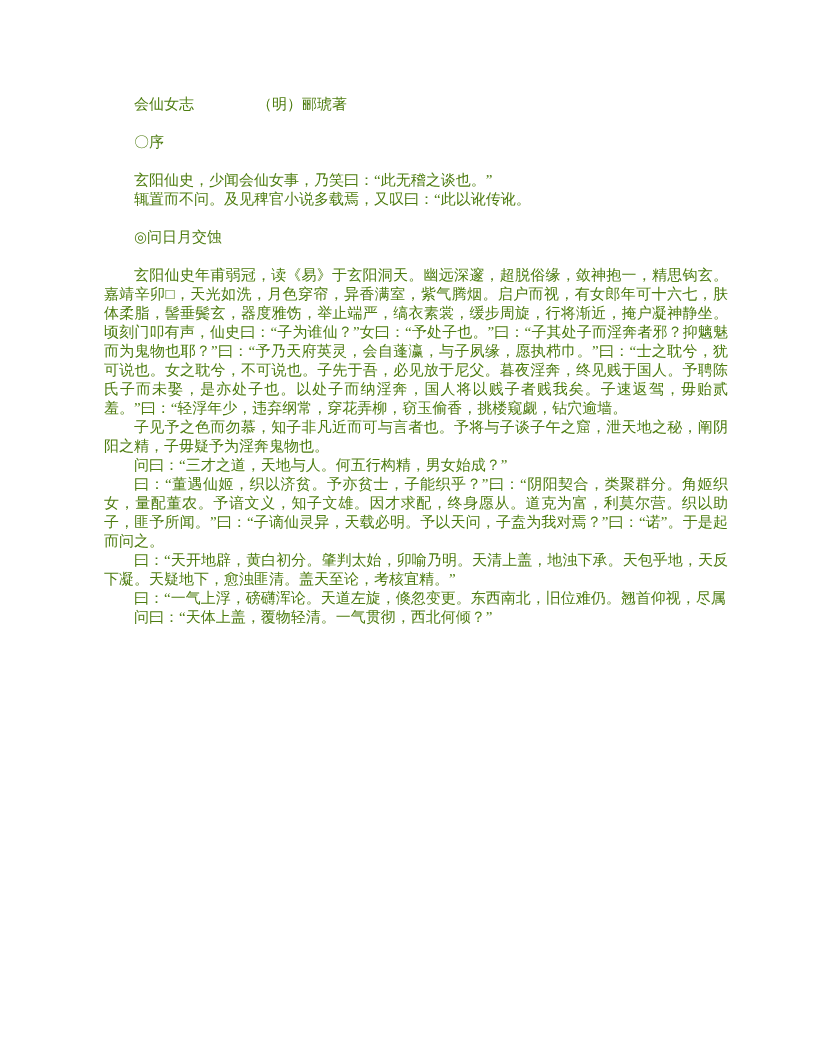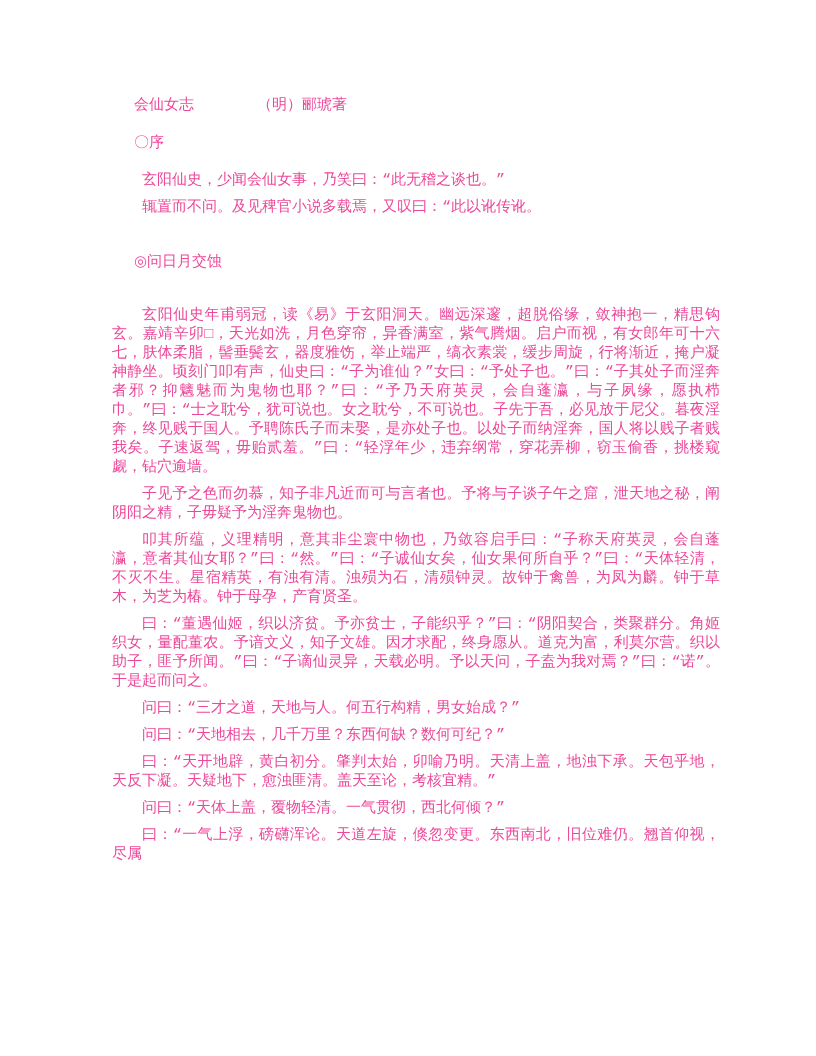--- a/index.html
+++ b/index.html
@@ -14,41 +14,40 @@
     overflow: hidden;
   }
   .doc {
     position: absolute;
     left: 104px;
     top: 95px;
     width: 624px;
     font-family: "Liberation Serif", "DejaVu Serif", serif;
     font-size: 15px;
     line-height: 19px;
-    color: #ec4899;
+    color: #4d7c0f;
     text-align: justify;
   }
   .title-line {
     text-indent: 2em;
     margin: 0 0 19px 0;
   }
   .author {
     margin-left: 4.2em;
   }
   .heading {
     text-indent: 2em;
     margin: 0 0 19px 0;
   }
   .heading.mid {
-    margin: 35px 0;
+    margin: 19px 0;
   }
   .para {
-    margin: 8px;
+    margin: 0;
     text-indent: 2em;
-    font-family: Liberation Mono, monospace;
   }
 </style>
 </head>
 <body>
 
 <div class="doc">
   <div class="title-line">
     <span>会仙女志</span><span class="author">（明）郦琥著</span>
   </div>
 
@@ -57,21 +56,19 @@
   <div id="preface-paragraphs">
       <p class="para">玄阳仙史，少闻会仙女事，乃笑曰：“此无稽之谈也。”</p>
       <p class="para">辄置而不问。及见稗官小说多载焉，又叹曰：“此以讹传讹。</p>
     </div>
 
   <div class="heading mid">◎问日月交蚀</div>
 
   <div id="chapter-paragraphs">
       <p class="para">玄阳仙史年甫弱冠，读《易》于玄阳洞天。幽远深邃，超脱俗缘，敛神抱一，精思钩玄。嘉靖辛卯□，天光如洗，月色穿帘，异香满室，紫气腾烟。启户而视，有女郎年可十六七，肤体柔脂，髻垂鬓玄，器度雅饬，举止端严，缟衣素裳，缓步周旋，行将渐近，掩户凝神静坐。顷刻门叩有声，仙史曰：“子为谁仙？”女曰：“予处子也。”曰：“子其处子而淫奔者邪？抑魑魅而为鬼物也耶？”曰：“予乃天府英灵，会自蓬瀛，与子夙缘，愿执栉巾。”曰：“士之耽兮，犹可说也。女之耽兮，不可说也。子先于吾，必见放于尼父。暮夜淫奔，终见贱于国人。予聘陈氏子而未娶，是亦处子也。以处子而纳淫奔，国人将以贱子者贱我矣。子速返驾，毋贻贰羞。”曰：“轻浮年少，违弃纲常，穿花弄柳，窃玉偷香，挑楼窥觑，钻穴逾墙。</p>
       <p class="para">子见予之色而勿慕，知子非凡近而可与言者也。予将与子谈子午之窟，泄天地之秘，阐阴阳之精，子毋疑予为淫奔鬼物也。</p>
-      <p class="para">叩其所蕴，义理精明，意其非尘寰中物也，乃敛容启手曰：“子称天府英灵，会自蓬瀛，意者其仙女耶？”曰：“然。”曰：“子诚仙女矣，仙女果何所自乎？”曰：“天体轻清，不灭不生。星宿精英，有浊有清。浊殒为石，清殒钟灵。故钟于禽兽，为凤为麟。钟于草木，为芝为椿。钟于母孕，产育贤圣。</p>
+      <p class="para">问曰：“三才之道，天地与人。何五行构精，男女始成？”</p>
       <p class="para">曰：“董遇仙姬，织以济贫。予亦贫士，子能织乎？”曰：“阴阳契合，类聚群分。角姬织女，量配董农。予谙文义，知子文雄。因才求配，终身愿从。道克为富，利莫尔营。织以助子，匪予所闻。”曰：“子谪仙灵异，天载必明。予以天问，子盍为我对焉？”曰：“诺”。于是起而问之。</p>
-      <p class="para">问曰：“三才之道，天地与人。何五行构精，男女始成？”</p>
-      <p class="para">问曰：“天地相去，几千万里？东西何缺？数何可纪？”</p>
       <p class="para">曰：“天开地辟，黄白初分。肇判太始，卯喻乃明。天清上盖，地浊下承。天包乎地，天反下凝。天疑地下，愈浊匪清。盖天至论，考核宜精。”</p>
+      <p class="para">曰：“一气上浮，磅礴浑论。天道左旋，倏忽变更。东西南北，旧位难仍。翘首仰视，尽属</p>
       <p class="para">问曰：“天体上盖，覆物轻清。一气贯彻，西北何倾？”</p>
-      <p class="para">曰：“一气上浮，磅礴浑论。天道左旋，倏忽变更。东西南北，旧位难仍。翘首仰视，尽属</p>
     </div>
 </div>
 
 </body></html>

